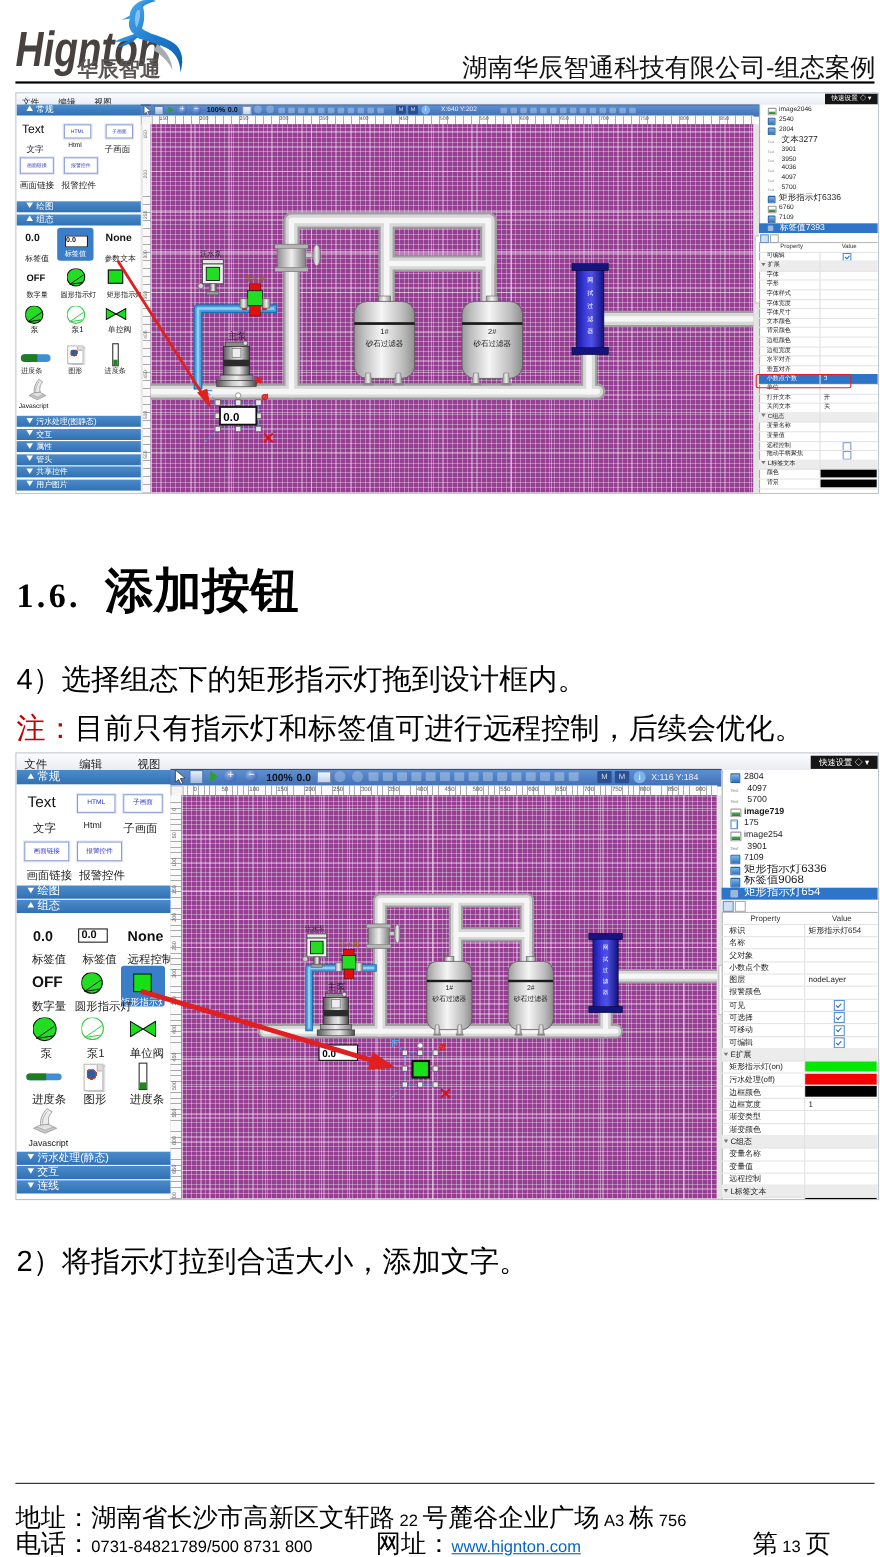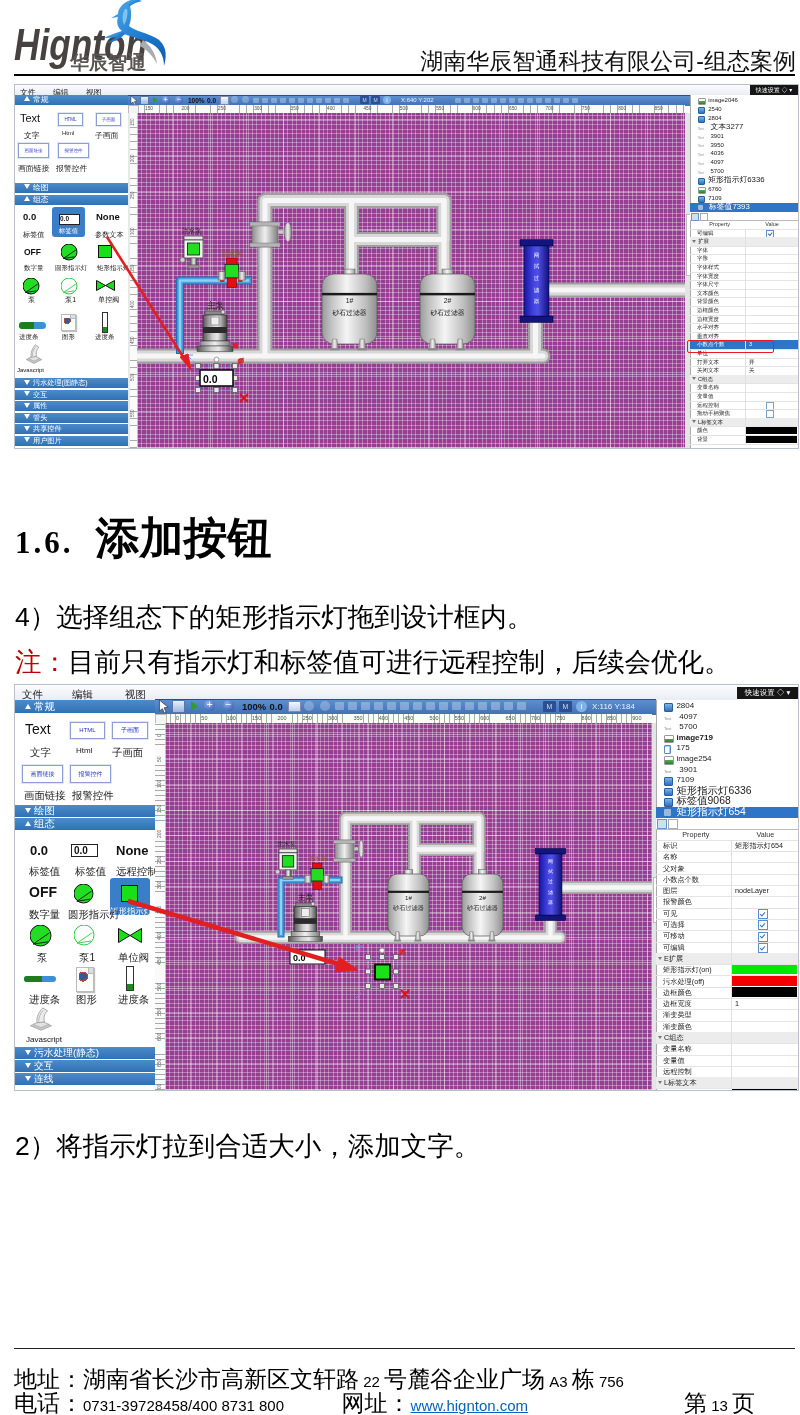--- a/index.html
+++ b/index.html
@@ -54,21 +54,21 @@
 <div class="a cjk" style="left:15px;top:599px;font-size:26.5px;color:#000;">4）选择组态下的矩形指示灯拖到设计框内。</div>
 
 <div class="a cjk" style="left:15px;top:644px;font-size:26.5px;color:#000;"><span style="color:#c00000;">注：</span>目前只有指示灯和标签值可进行远程控制，后续会优化。</div>
 
 <div class="a cjk" style="left:15px;top:1128px;font-size:26.5px;color:#000;">2）将指示灯拉到合适大小，添加文字。</div>
 
 <div class="a" style="left:14px;top:1348px;width:781px;height:1.2px;background:#222;"></div>
 
 <div class="a cjk" style="left:14px;top:1364px;font-size:23px;color:#000;">地址：湖南省长沙市高新区文轩路<span style="letter-spacing:normal;font-size:15px;"> 22 </span>号麓谷企业广场<span style="letter-spacing:normal;font-size:15px;"> A3 </span>栋<span style="letter-spacing:normal;font-size:15px;"> 756</span></div>
 
-<div class="a cjk" style="left:14px;top:1388px;font-size:23px;color:#000;">电话：<span style="letter-spacing:normal;font-size:15px;">0731-39728458/400 8731 800</span><span style="letter-spacing:normal;">&nbsp;&nbsp;&nbsp;&nbsp;&nbsp;&nbsp;&nbsp;&nbsp;&nbsp;</span>网址：<span style="letter-spacing:normal;font-size:15px;color:#0563c1;text-decoration:underline;">www.hignton.com</span></div>
+<div class="a cjk" style="left:14px;top:1388px;font-size:23px;color:#000;">电话：<span style="letter-spacing:normal;font-size:15px;">0731-84821789/500 8731 800</span><span style="letter-spacing:normal;">&nbsp;&nbsp;&nbsp;&nbsp;&nbsp;&nbsp;&nbsp;&nbsp;&nbsp;</span>网址：<span style="letter-spacing:normal;font-size:15px;color:#0563c1;text-decoration:underline;">www.hignton.com</span></div>
 
 <div class="a cjk" style="left:684px;top:1388px;font-size:23px;color:#000;">第<span style="letter-spacing:normal;font-size:15px;"> 13 </span>页<span style="letter-spacing:normal;font-size:15px;margin-left:30px;"> 18 </span>页</div>
 
 <div class="shot" style="top:85px;height:363px;outline:1px solid #b9c0ca;">
 
 <div class="a" style="left:0;top:0;width:735px;height:10px;background:linear-gradient(#fbfcfe,#e9edf3);border-bottom:1px solid #cdd3dc;"></div>
 <div class="a" style="left:5px;top:1.5px;font-size:7.8px;color:#222;white-space:nowrap;">文件</div>
     <div class="a" style="left:38px;top:1.5px;font-size:7.8px;color:#222;white-space:nowrap;">编辑</div>
     <div class="a" style="left:71px;top:1.5px;font-size:7.8px;color:#222;white-space:nowrap;">视图</div>
 

